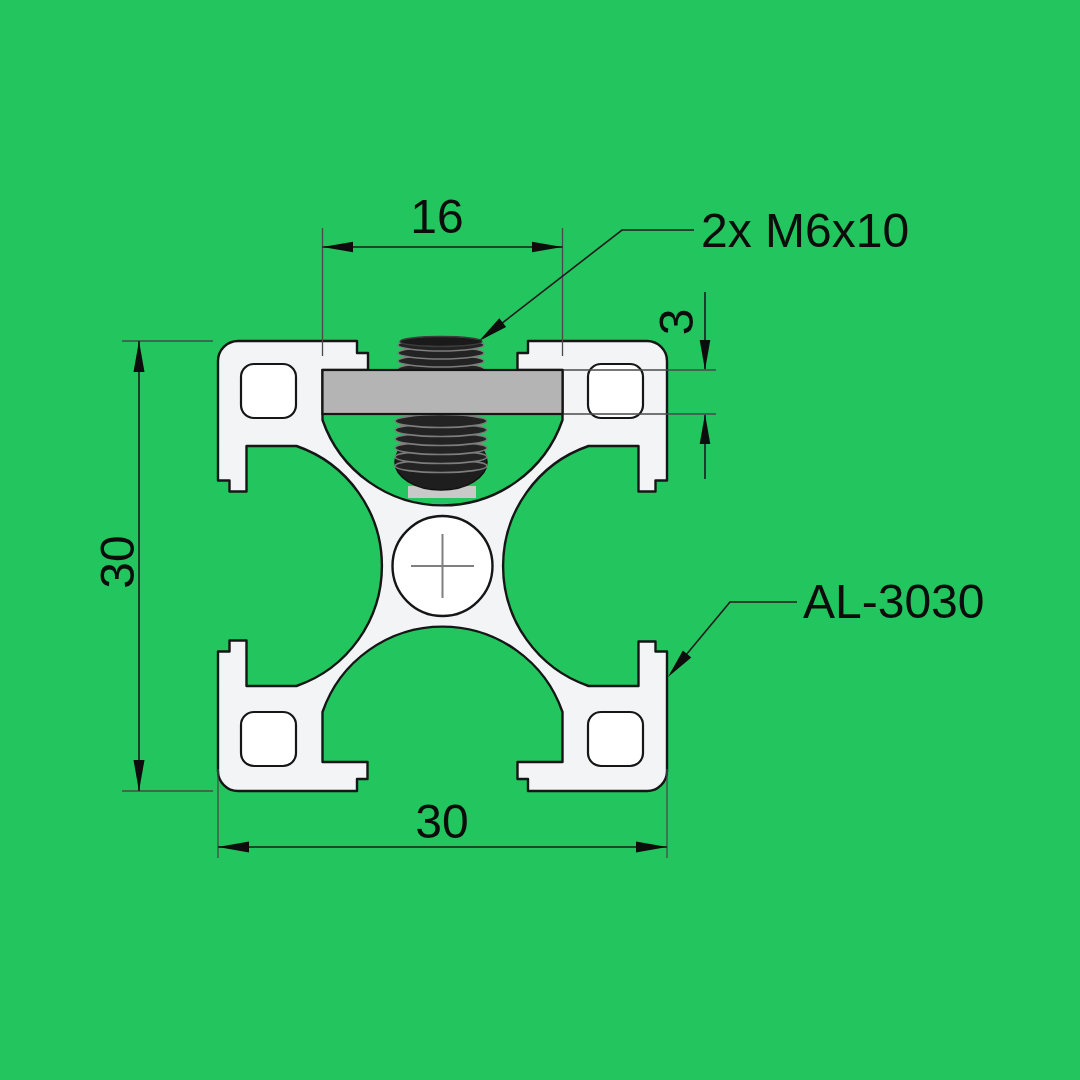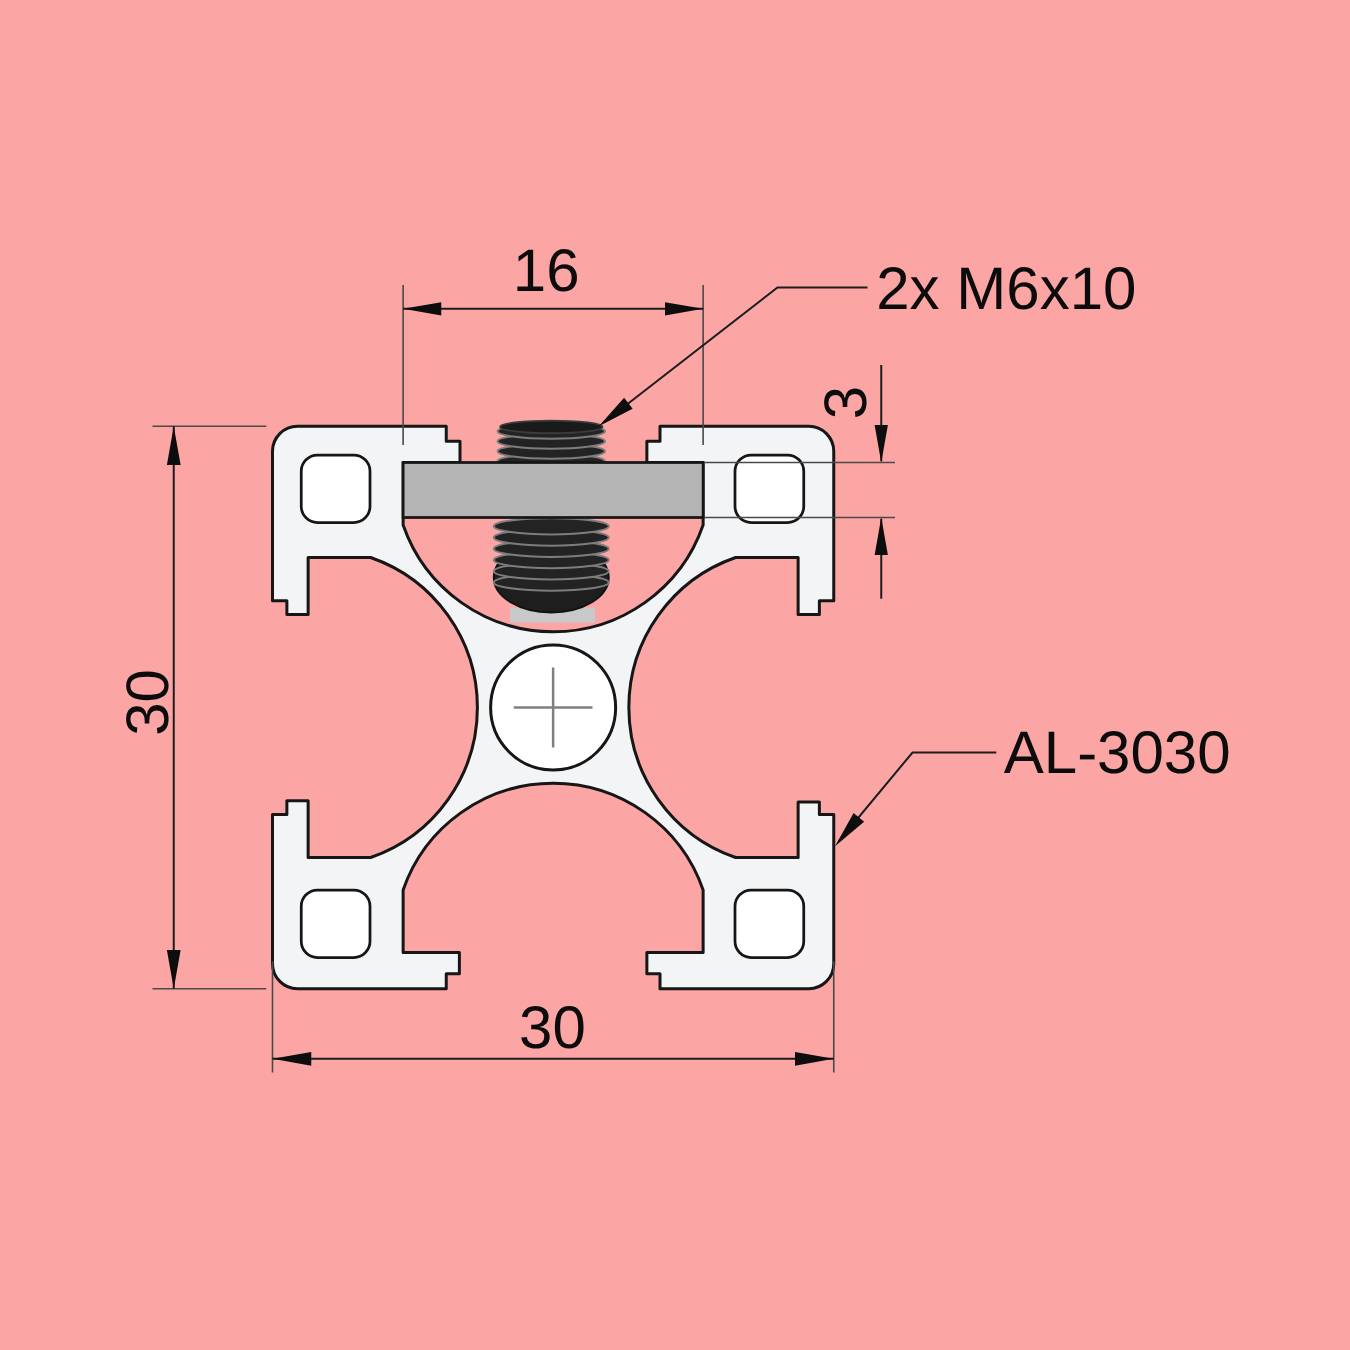--- a/index.html
+++ b/index.html
@@ -1,16 +1,16 @@
 <!DOCTYPE html>
 <html><head>
 <meta charset="utf-8">
 <style>
   html,body { margin:0; padding:0; background:#ffffff; }
-  .stage { position:relative; width:1080px; height:1080px; background:#fca5a5; overflow:hidden; }
+  .stage { position:relative; width:1080px; height:1080px; background:#22c55e; overflow:hidden; }
   svg { display:block; }
   .outline  { stroke:#161616; stroke-width:2.4; stroke-linejoin:round; }
   .hole     { fill:#ffffff; stroke:#161616; stroke-width:2.2; }
   .bore     { fill:#ffffff; stroke:#161616; stroke-width:2.4; }
   .cross    { stroke:#7f7f7f; stroke-width:2; }
   .ext      { stroke:#4a4a4a; stroke-width:1.3; fill:none; }
   .dim      { stroke:#1c1c1c; stroke-width:1.6; fill:none; }
   .arr      { fill:#0d0d0d; stroke:none; }
   .coil     { fill:#232323; stroke:#7d7d7d; stroke-width:1.6; }
   .cap      { fill:#1a1a1a; stroke:#3c3c3c; stroke-width:1.4; }

